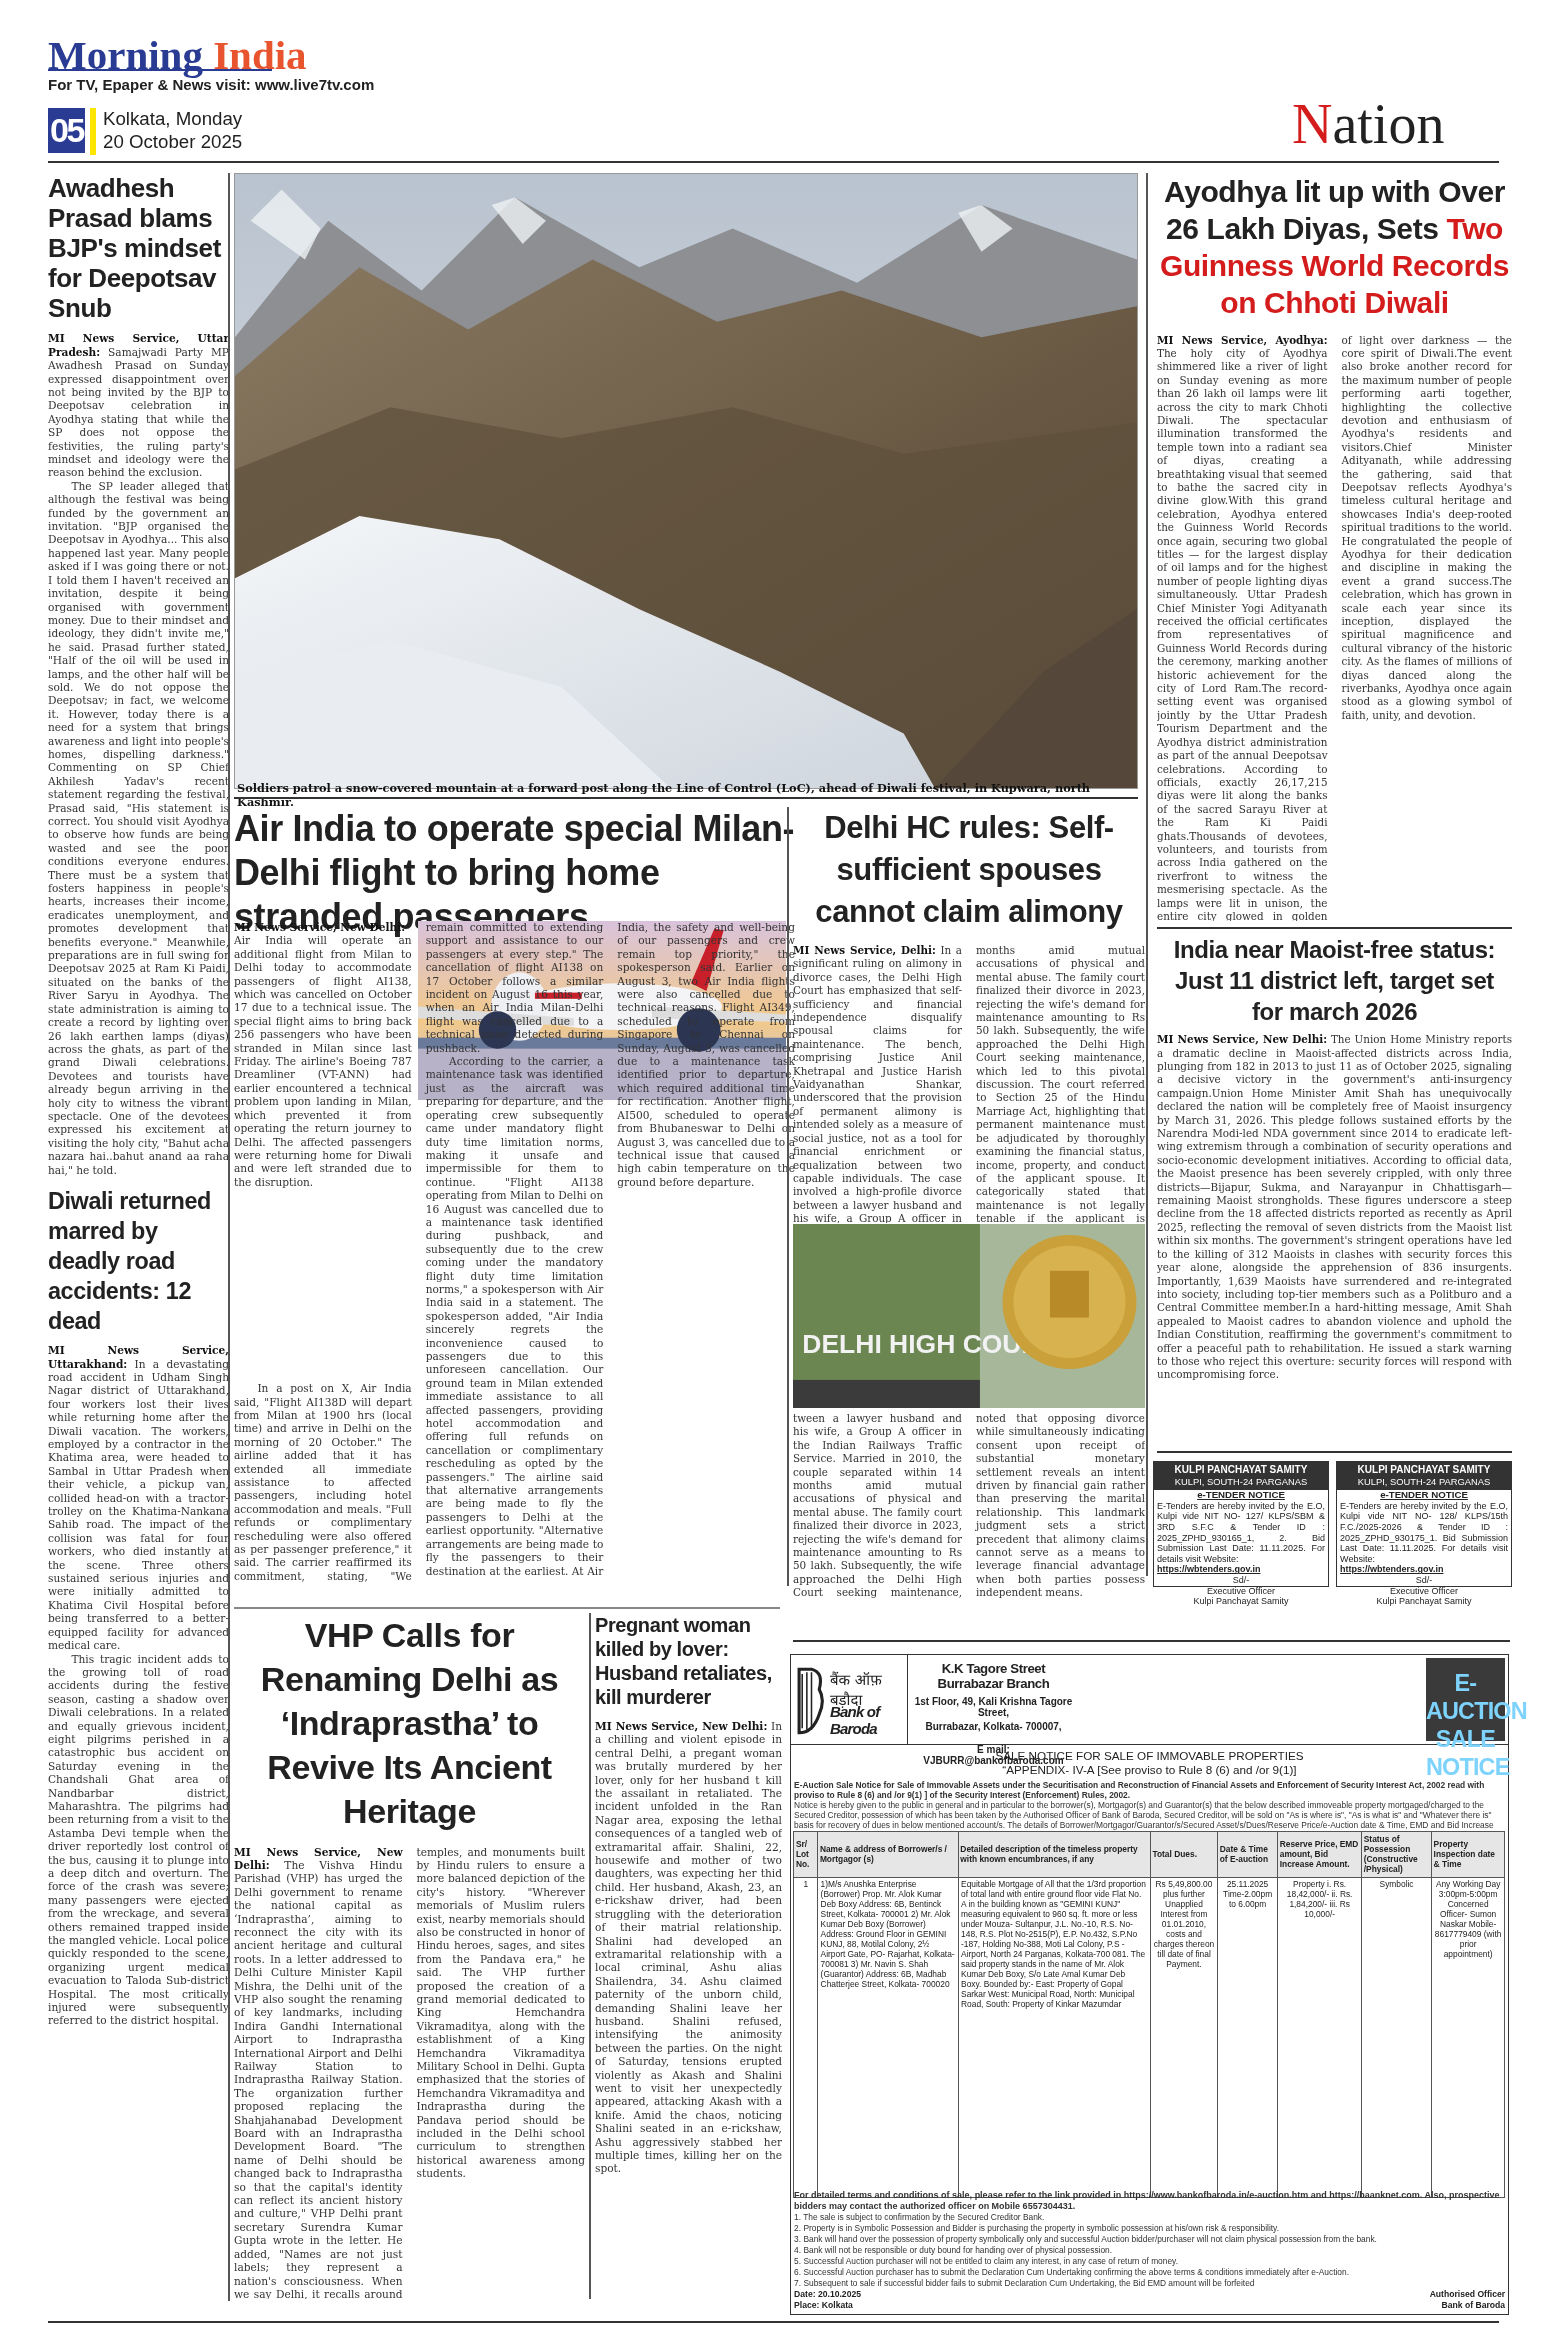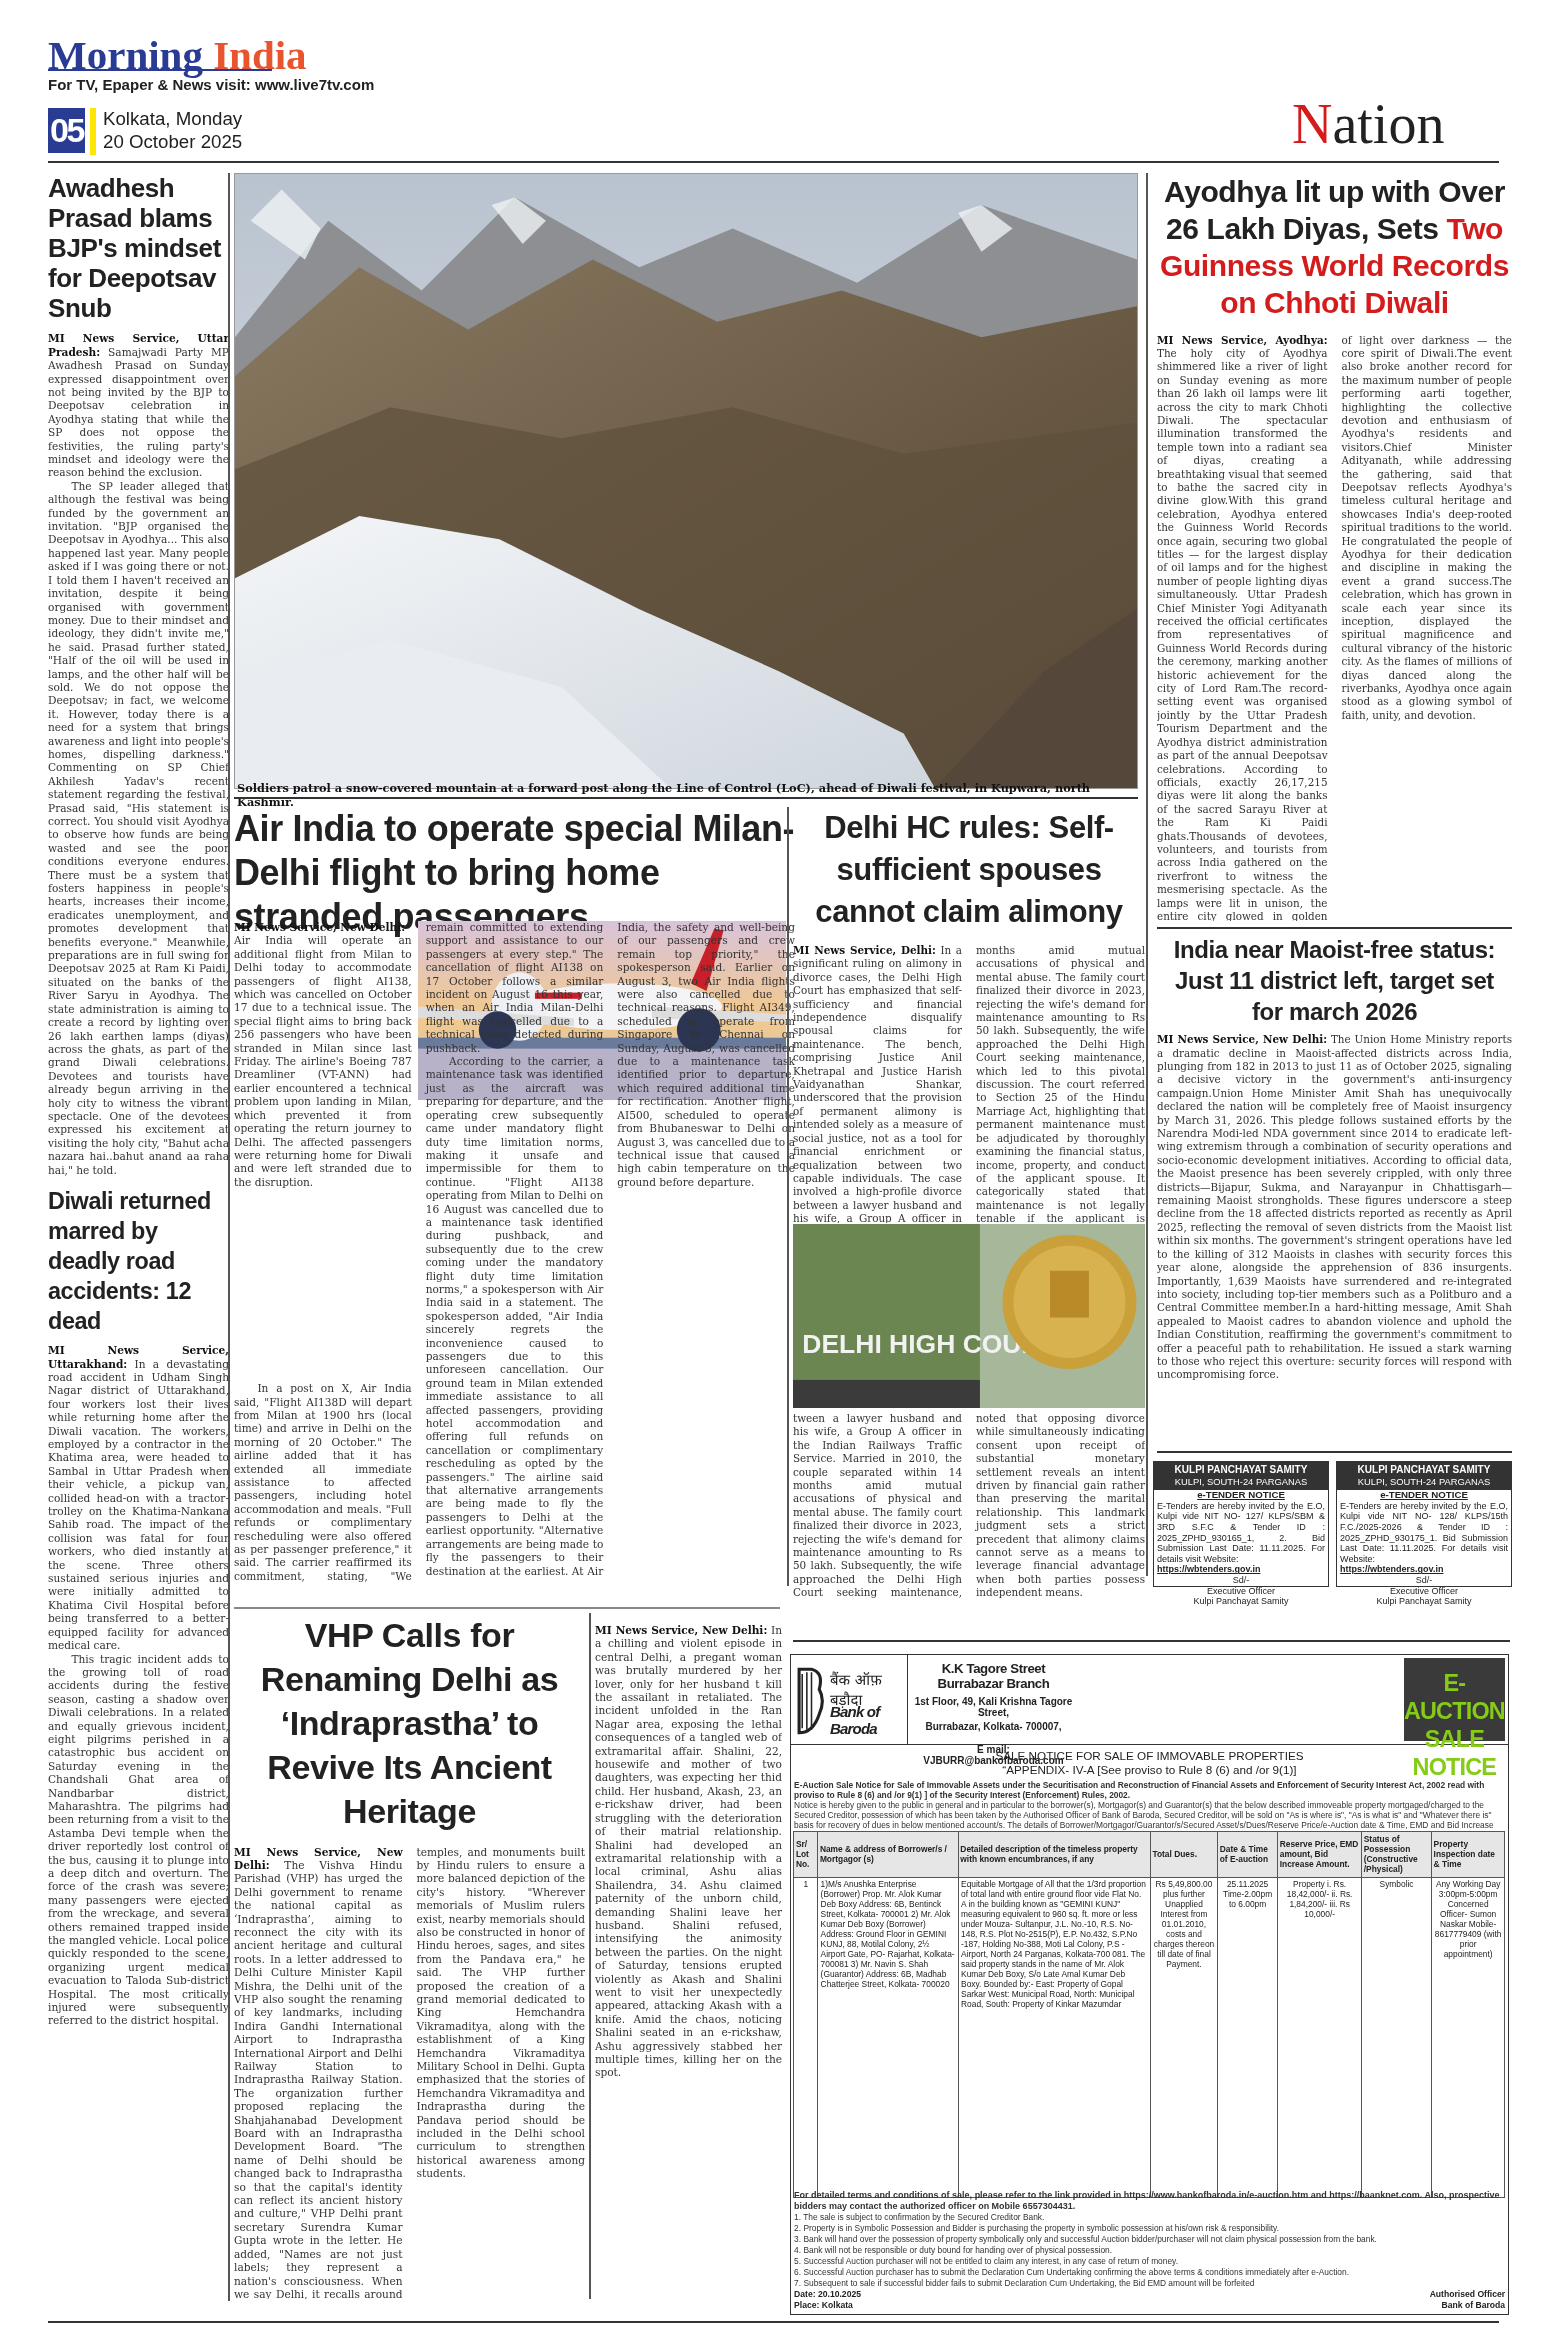--- a/index.html
+++ b/index.html
@@ -69,21 +69,21 @@
 #hl-vhp{font-size:34px;text-align:center;line-height:44px}
 #vr-vhp{left:589px;top:1613px;height:686px}
 #preg{left:595px;top:1613px;width:187px}
 #hl-preg{font-size:20px;line-height:24px}
 
 #ad-rule{left:793px;top:1640px;width:717px;height:1.6px;background:#333}
 #bank{left:790px;top:1654px;width:719px;height:661px;border:1.6px solid #333}
 #bank-top{position:absolute;left:0;top:0;width:100%;height:90px;border-bottom:0.8px solid #333}
 #bank-logo{position:absolute;left:0;top:0;width:117px;height:90px;border-right:0.8px solid #333}
 #bank-branch{position:absolute;left:117px;top:0;width:171px;height:90px;text-align:center;font-family:"Liberation Sans",sans-serif}
-#auction-box{position:absolute;right:3.1px;top:3.1px;width:101px;height:83px;background:#3a3a3a;color:#84cc16;font-family:"Liberation Sans",sans-serif;font-weight:bold;font-size:23.4px;line-height:28px;text-align:center;padding-top:11px;letter-spacing:-0.8px}
+#auction-box{position:absolute;right:3.1px;top:3.1px;width:79px;height:83px;background:#3a3a3a;color:#7dd3fc;font-family:"Liberation Sans",sans-serif;font-weight:bold;font-size:23.4px;line-height:28px;text-align:center;padding-top:11px;letter-spacing:-0.8px}
 #sale-title{position:absolute;left:0;top:94px;width:100%;text-align:center;font-family:"Liberation Sans",sans-serif;font-size:11.7px;line-height:14px;color:#222}
 #sale-intro{position:absolute;left:3.1px;top:125px;width:711px;font-family:"Liberation Sans",sans-serif;font-size:8.4px;line-height:10px;color:#333}
 #sale-table{position:absolute;left:2.3px;top:176px;width:712px;border-collapse:collapse;font-family:"Liberation Sans",sans-serif;font-size:8.4px;line-height:10px;color:#222}
 #sale-table th{background:#e6e6e6;border:0.8px solid #555;font-weight:bold;padding:2.3px 1.6px;text-align:left;vertical-align:middle}
 #sale-table td{border-left:0.8px solid #555;border-right:0.8px solid #555;border-bottom:0.8px solid #555;padding:1.6px 2.3px;vertical-align:top}
 #sale-terms{position:absolute;left:3.1px;top:535px;width:711px;font-family:"Liberation Sans",sans-serif;font-size:8.4px;line-height:11px;color:#333}
 #sale-foot{position:absolute;left:3.1px;bottom:3.1px;width:711px;font-family:"Liberation Sans",sans-serif;font-size:8.6px;line-height:11px;color:#222}
 #bottom-rule{left:48px;top:2321px;width:1451px;height:1.6px;background:#333}
 .pic{width:100%;height:100%}
 </style>
@@ -250,20 +250,21 @@
 </div>
 
 <div class="abs" id="vhp">
   <div class="hl" id="hl-vhp">VHP Calls for Renaming Delhi as ‘Indraprastha’ to Revive Its Ancient Heritage</div>
   <div class="body cols2" style="height:553px;column-fill:auto;margin-top:12.5px">
     <p><b>MI News Service, New Delhi:</b> <span>The Vishva Hindu Parishad (VHP) has urged the Delhi government to rename the national capital as ‘Indraprastha’, aiming to reconnect the city with its ancient heritage and cultural roots. In a letter addressed to Delhi Culture Minister Kapil Mishra, the Delhi unit of the VHP also sought the renaming of key landmarks, including Indira Gandhi International Airport to Indraprastha International Airport and Delhi Railway Station to Indraprastha Railway Station. The organization further proposed replacing the Shahjahanabad Development Board with an Indraprastha Development Board. "The name of Delhi should be changed back to Indraprastha so that the capital's identity can reflect its ancient history and culture," VHP Delhi prant secretary Surendra Kumar Gupta wrote in the letter. He added, "Names are not just labels; they represent a nation's consciousness. When we say Delhi, it recalls around 2,000 years of history, but when we say Indraprastha, it connects us to a glorious civilization stretching over 5,000 years." Gupta also urged that Delhi's official heritage walks incorporate forts, temples, and monuments built by Hindu rulers to ensure a more balanced depiction of the city's history. "Wherever memorials of Muslim rulers exist, nearby memorials should also be constructed in honor of Hindu heroes, sages, and sites from the Pandava era," he said. The VHP further proposed the creation of a grand memorial dedicated to King Hemchandra Vikramaditya, along with the establishment of a King Hemchandra Vikramaditya Military School in Delhi. Gupta emphasized that the stories of Hemchandra Vikramaditya and Indraprastha during the Pandava period should be included in the Delhi school curriculum to strengthen historical awareness among students.</span></p>
   </div>
 </div>
 <div class="abs vrule" id="vr-vhp"></div>
 <div class="abs" id="preg">
+  <div class="hl" id="hl-preg">Pregnant woman killed by lover: Husband retaliates, kill murderer</div>
   <div class="body" style="margin-top:11px">
     <p><b>MI News Service, New Delhi:</b> <span>In a chilling and violent episode in central Delhi, a pregant woman was brutally murdered by her lover, only for her husband t kill the assailant in retaliated. The incident unfolded in the Ran Nagar area, exposing the lethal consequences of a tangled web of extramarital affair. Shalini, 22, housewife and mother of two daughters, was expecting her thid child. Her husband, Akash, 23, an e-rickshaw driver, had been struggling with the deterioration of their matrial relationship. Shalini had developed an extramarital relationship with a local criminal, Ashu alias Shailendra, 34. Ashu claimed paternity of the unborn child, demanding Shalini leave her husband. Shalini refused, intensifying the animosity between the parties. On the night of Saturday, tensions erupted violently as Akash and Shalini went to visit her unexpectedly appeared, attacking Akash with a knife. Amid the chaos, noticing Shalini seated in an e-rickshaw, Ashu aggressively stabbed her multiple times, killing her on the spot.</span></p>
   </div>
 </div>
 
 <div class="abs" id="ad-rule"></div>
 <div class="abs" id="bank">
   <div id="bank-top">
     <div id="bank-logo">
       <svg width="31" height="70" viewBox="0 0 40 90" style="position:absolute;left:4.7px;top:11px">

